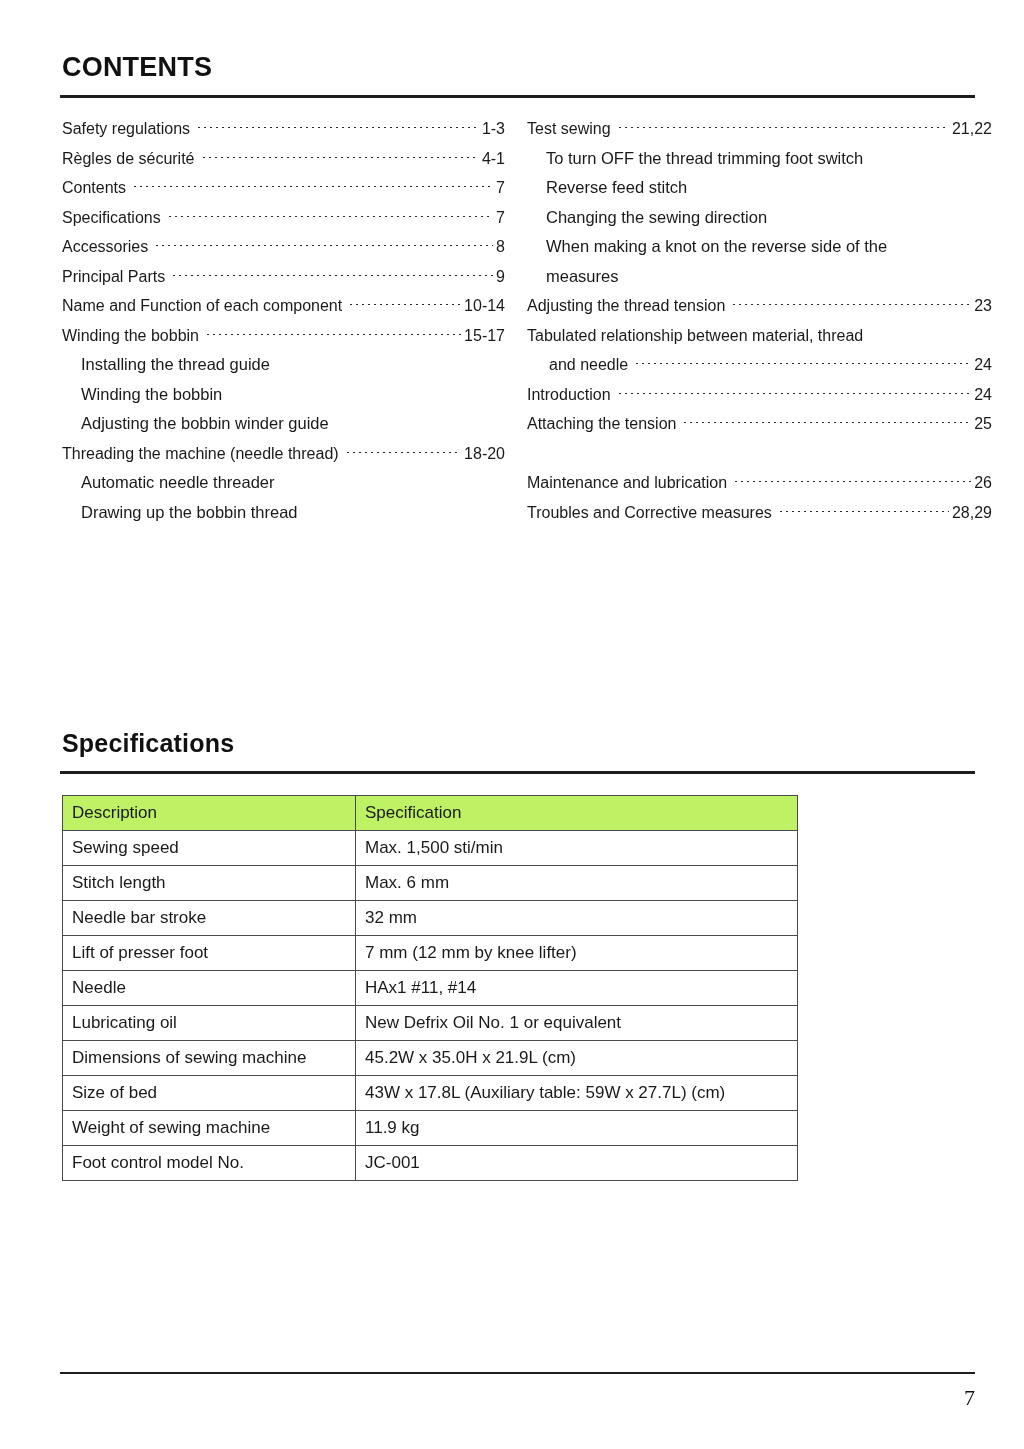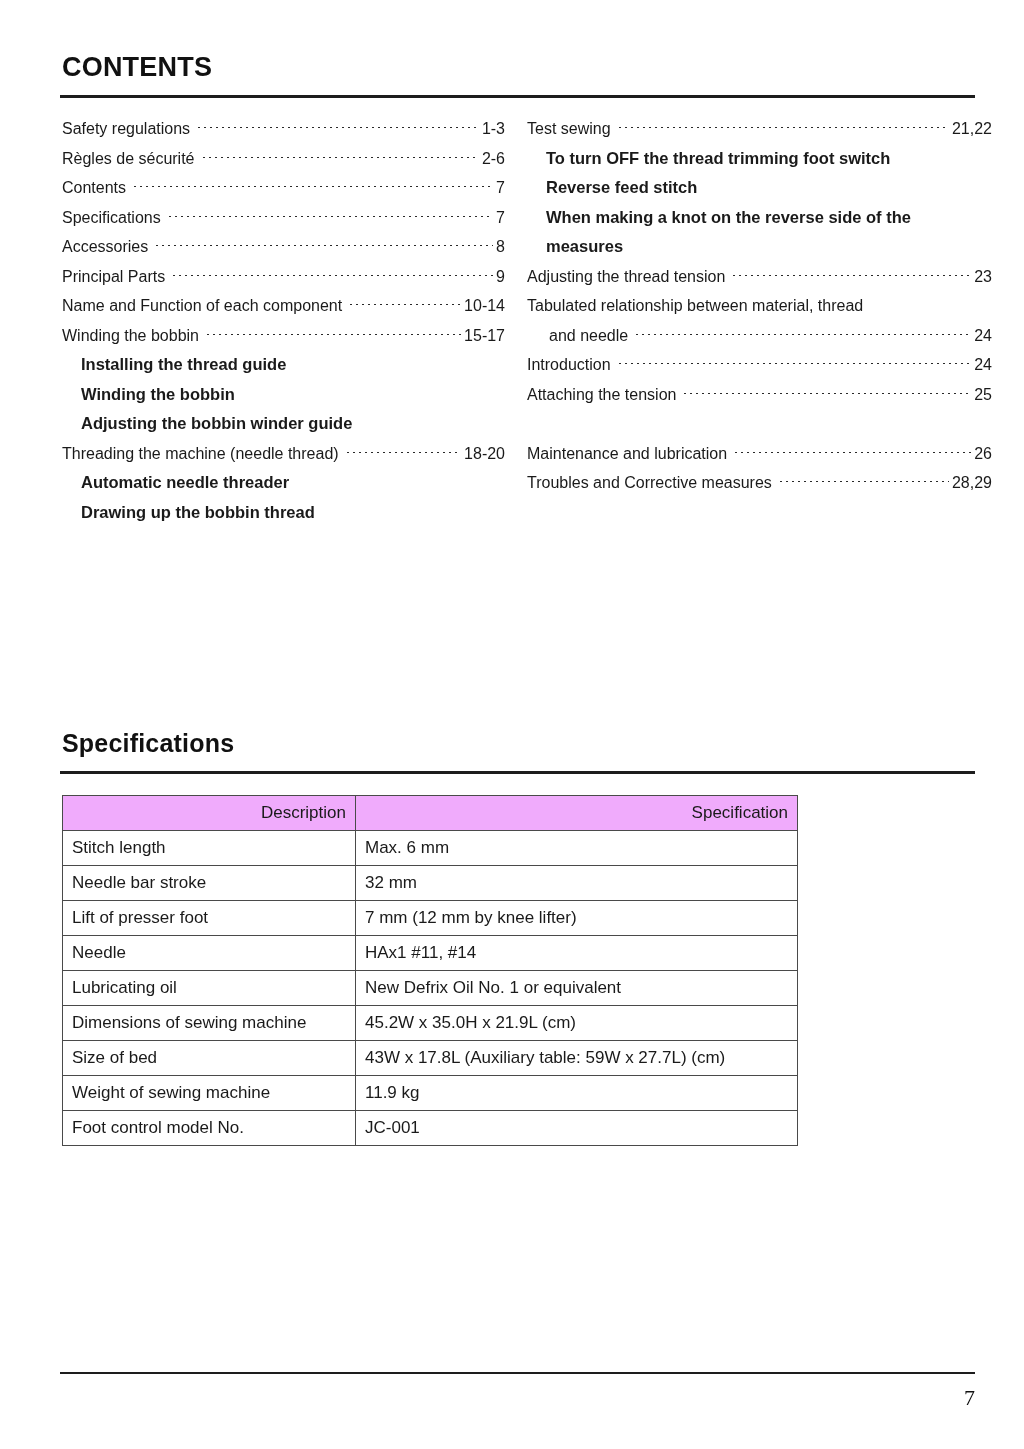--- a/index.html
+++ b/index.html
@@ -61,21 +61,20 @@
     align-items: baseline;
     font-size: 16px;
     line-height: 29.5px;
     height: 29.5px;
     white-space: nowrap;
     color: #1a1a1a;
   }
   .toc-row.sub {
     padding-left: 19px;
     font-size: 16.5px;
-    font-weight: bold;
   }
   .toc-row.cont {
     padding-left: 22px;
     justify-content: flex-end;
   }
   .toc-row.spacer {
     height: 29.5px;
   }
 
   .toc-label {
@@ -125,22 +124,22 @@
     padding: 0 9px;
     height: 34px;
     font-weight: normal;
     color: #1a1a1a;
     text-align: left;
     vertical-align: middle;
     overflow: hidden;
     white-space: nowrap;
   }
   #spec-table thead th {
-    text-align: right;
-    background: #f0abfc;
+    text-align: left;
+    background: #bef264;
   }
   #spec-table col.c1 { width: 293px; }
   #spec-table col.c2 { width: 442px; }
 
   
   #footer-rule {
     position: absolute;
     left: 60px;
     top: 1372px;
     width: 915px;
@@ -166,21 +165,21 @@
 
   <div class="toc-col" id="toc-left">
       <div class="toc-row">
         <span class="toc-label">Safety regulations</span>
         <span class="toc-leader gapped"></span>
         <span class="toc-page">1-3</span>
       </div>
       <div class="toc-row">
         <span class="toc-label">Règles de sécurité</span>
         <span class="toc-leader gapped"></span>
-        <span class="toc-page">2-6</span>
+        <span class="toc-page">4-1</span>
       </div>
       <div class="toc-row">
         <span class="toc-label">Contents</span>
         <span class="toc-leader gapped"></span>
         <span class="toc-page">7</span>
       </div>
       <div class="toc-row">
         <span class="toc-label">Specifications</span>
         <span class="toc-leader gapped"></span>
         <span class="toc-page">7</span>
@@ -231,20 +230,23 @@
       <div class="toc-row">
         <span class="toc-label">Test sewing</span>
         <span class="toc-leader gapped"></span>
         <span class="toc-page">21,22</span>
       </div>
       <div class="toc-row sub">
         <span class="toc-label">To turn OFF the thread trimming foot switch</span>
       </div>
       <div class="toc-row sub">
         <span class="toc-label">Reverse feed stitch</span>
+      </div>
+      <div class="toc-row sub">
+        <span class="toc-label">Changing the sewing direction</span>
       </div>
       <div class="toc-row sub">
         <span class="toc-label">When making a knot on the reverse side of the</span>
       </div>
       <div class="toc-row sub">
         <span class="toc-label">measures</span>
       </div>
       <div class="toc-row">
         <span class="toc-label">Adjusting the thread tension</span>
         <span class="toc-leader gapped"></span>
@@ -290,20 +292,24 @@
         <col class="c2">
       </colgroup>
     <thead>
       <tr>
         <th>Description</th>
         <th>Specification</th>
       </tr>
     </thead>
     <tbody id="spec-tbody">
         <tr>
+          <td>Sewing speed</td>
+          <td>Max. 1,500 sti/min</td>
+        </tr>
+        <tr>
           <td>Stitch length</td>
           <td>Max. 6 mm</td>
         </tr>
         <tr>
           <td>Needle bar stroke</td>
           <td>32 mm</td>
         </tr>
         <tr>
           <td>Lift of presser foot</td>
           <td>7 mm (12 mm by knee lifter)</td>

